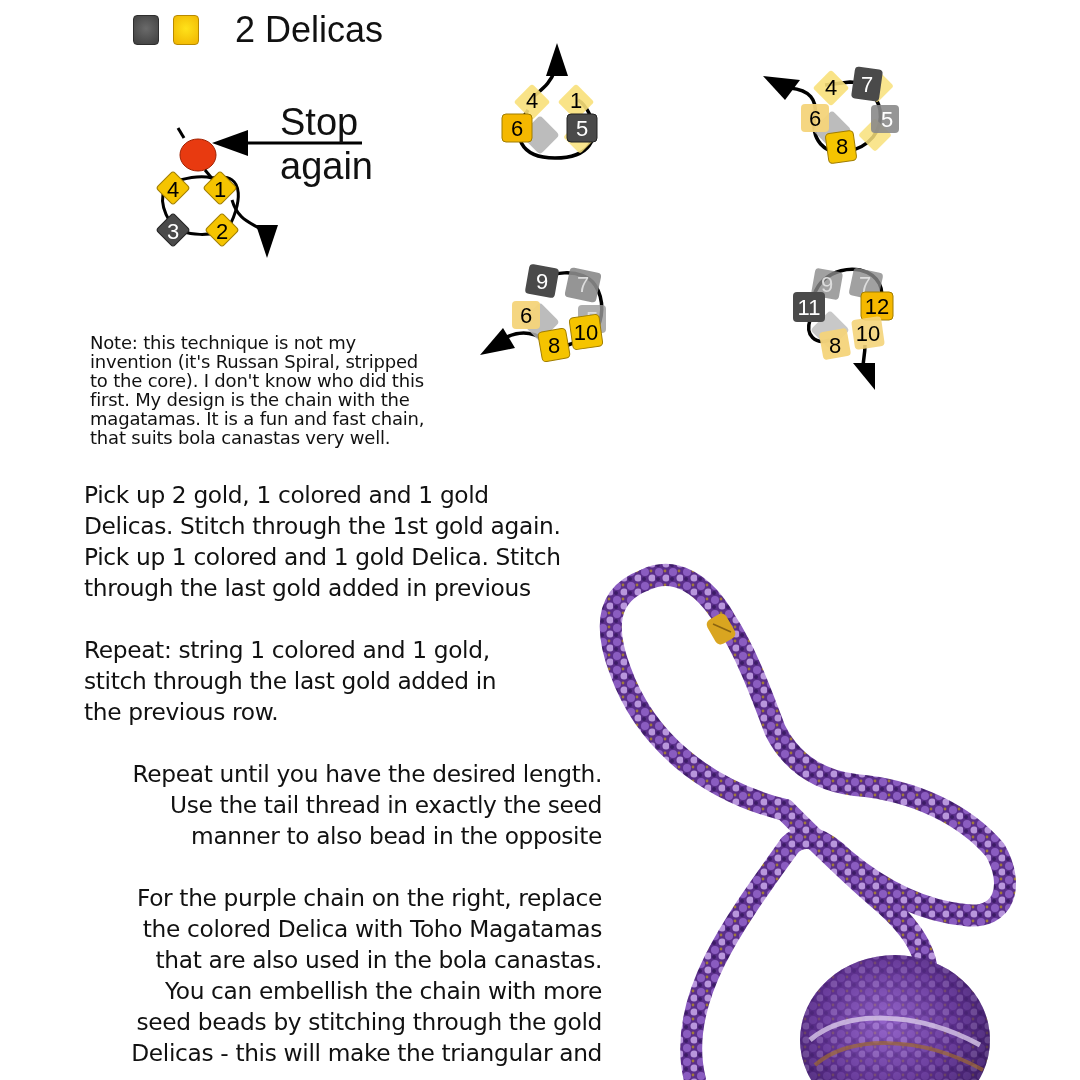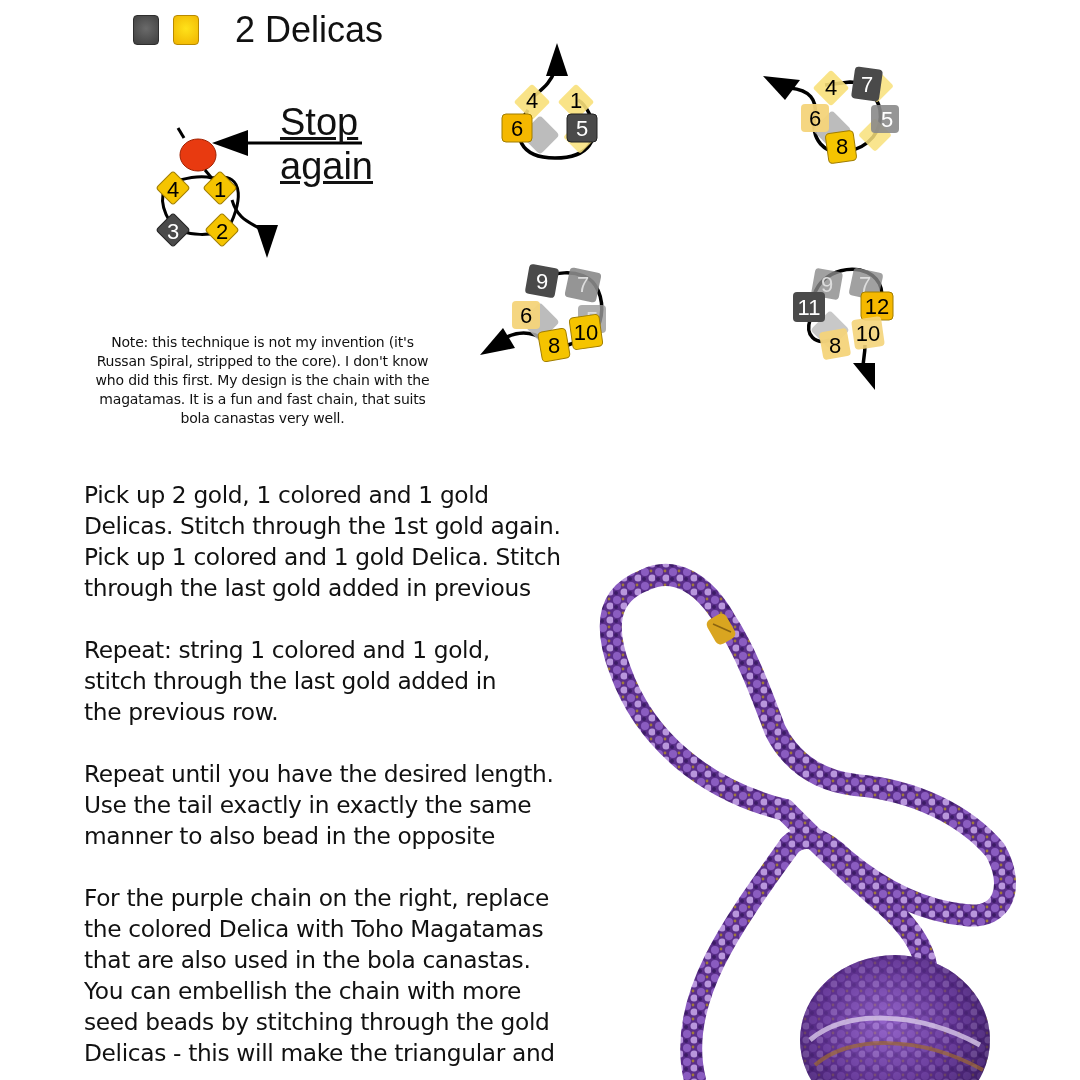--- a/index.html
+++ b/index.html
@@ -15,40 +15,38 @@
     .legend { position: absolute; left: 133px; top: 12px; display: flex; align-items: center; }
     .swatch { width: 24px; height: 28px; border-radius: 4px; margin-right: 14px; }
     .swatch.gray { background: radial-gradient(circle at 50% 45%, #6a6a6a, #3e3e3e); border: 1px solid #2e2e2e; }
     .swatch.gold { background: radial-gradient(circle at 50% 45%, #ffe21a, #f0b400); border: 1px solid #b88a00; }
     .legend-label { font-family: "Liberation Sans", sans-serif; font-size: 36px; margin-left: 22px; line-height: 36px; }
 
     .stop-label {
       position: absolute; left: 280px; top: 100px;
       font-family: "Liberation Sans", sans-serif; font-size: 38px; line-height: 44px;
       text-align: left;
-      text-decoration: underline;
     }
 
     svg.diagram { position: absolute; overflow: visible; }
     .bead-num { font-family: "Liberation Sans", sans-serif; font-size: 22px; text-anchor: middle; dominant-baseline: central; }
 
     .note {
       position: absolute; left: 90px; top: 333px; width: 345px;
-      font-family: "DejaVu Sans", sans-serif; font-size: 14px; line-height: 19px;
+      font-family: "DejaVu Sans", sans-serif; font-size: 18px; line-height: 19px;
       letter-spacing: -0.2px;
-      text-align: center;
     }
 
     .instructions {
       position: absolute; left: 83px; top: 478px; width: 520px;
       font-family: "DejaVu Sans", sans-serif; font-size: 23.3px; line-height: 31px;
       letter-spacing: -0.35px;
     }
     .instructions p { margin: 1px; }
-    .instructions p.gap { margin-top: 31px; }
+    .instructions p.gap { margin-top: 31px; text-align: right; }
 
     .photo { position: absolute; left: 585px; top: 540px; width: 495px; height: 540px; }
   </style>
 </head>
 <body>
 
 <div class="page">
 
   <div class="legend">
     <div class="swatch gray"></div>
@@ -196,21 +194,21 @@
       <span>Delicas. Stitch through the 1st gold again.</span><br>
       <span>Pick up 1 colored and 1 gold Delica. Stitch</span><br>
       <span>through the last gold added in previous</span><br>
       <br>
       <span>Repeat: string 1 colored and 1 gold,</span><br>
       <span>stitch through the last gold added in</span><br>
       <span>the previous row.</span>
     </p>
     <p class="gap">
       <span>Repeat until you have the desired length.</span><br>
-      <span>Use the tail exactly in exactly the same</span><br>
+      <span>Use the tail thread in exactly the seed</span><br>
       <span>manner to also bead in the opposite</span><br>
     </p>
     <p class="gap">
       <span>For the purple chain on the right, replace</span><br>
       <span>the colored Delica with Toho Magatamas</span><br>
       <span>that are also used in the bola canastas.</span><br>
       <span>You can embellish the chain with more</span><br>
       <span>seed beads by stitching through the gold</span><br>
       <span>Delicas - this will make the triangular and</span>
     </p>

